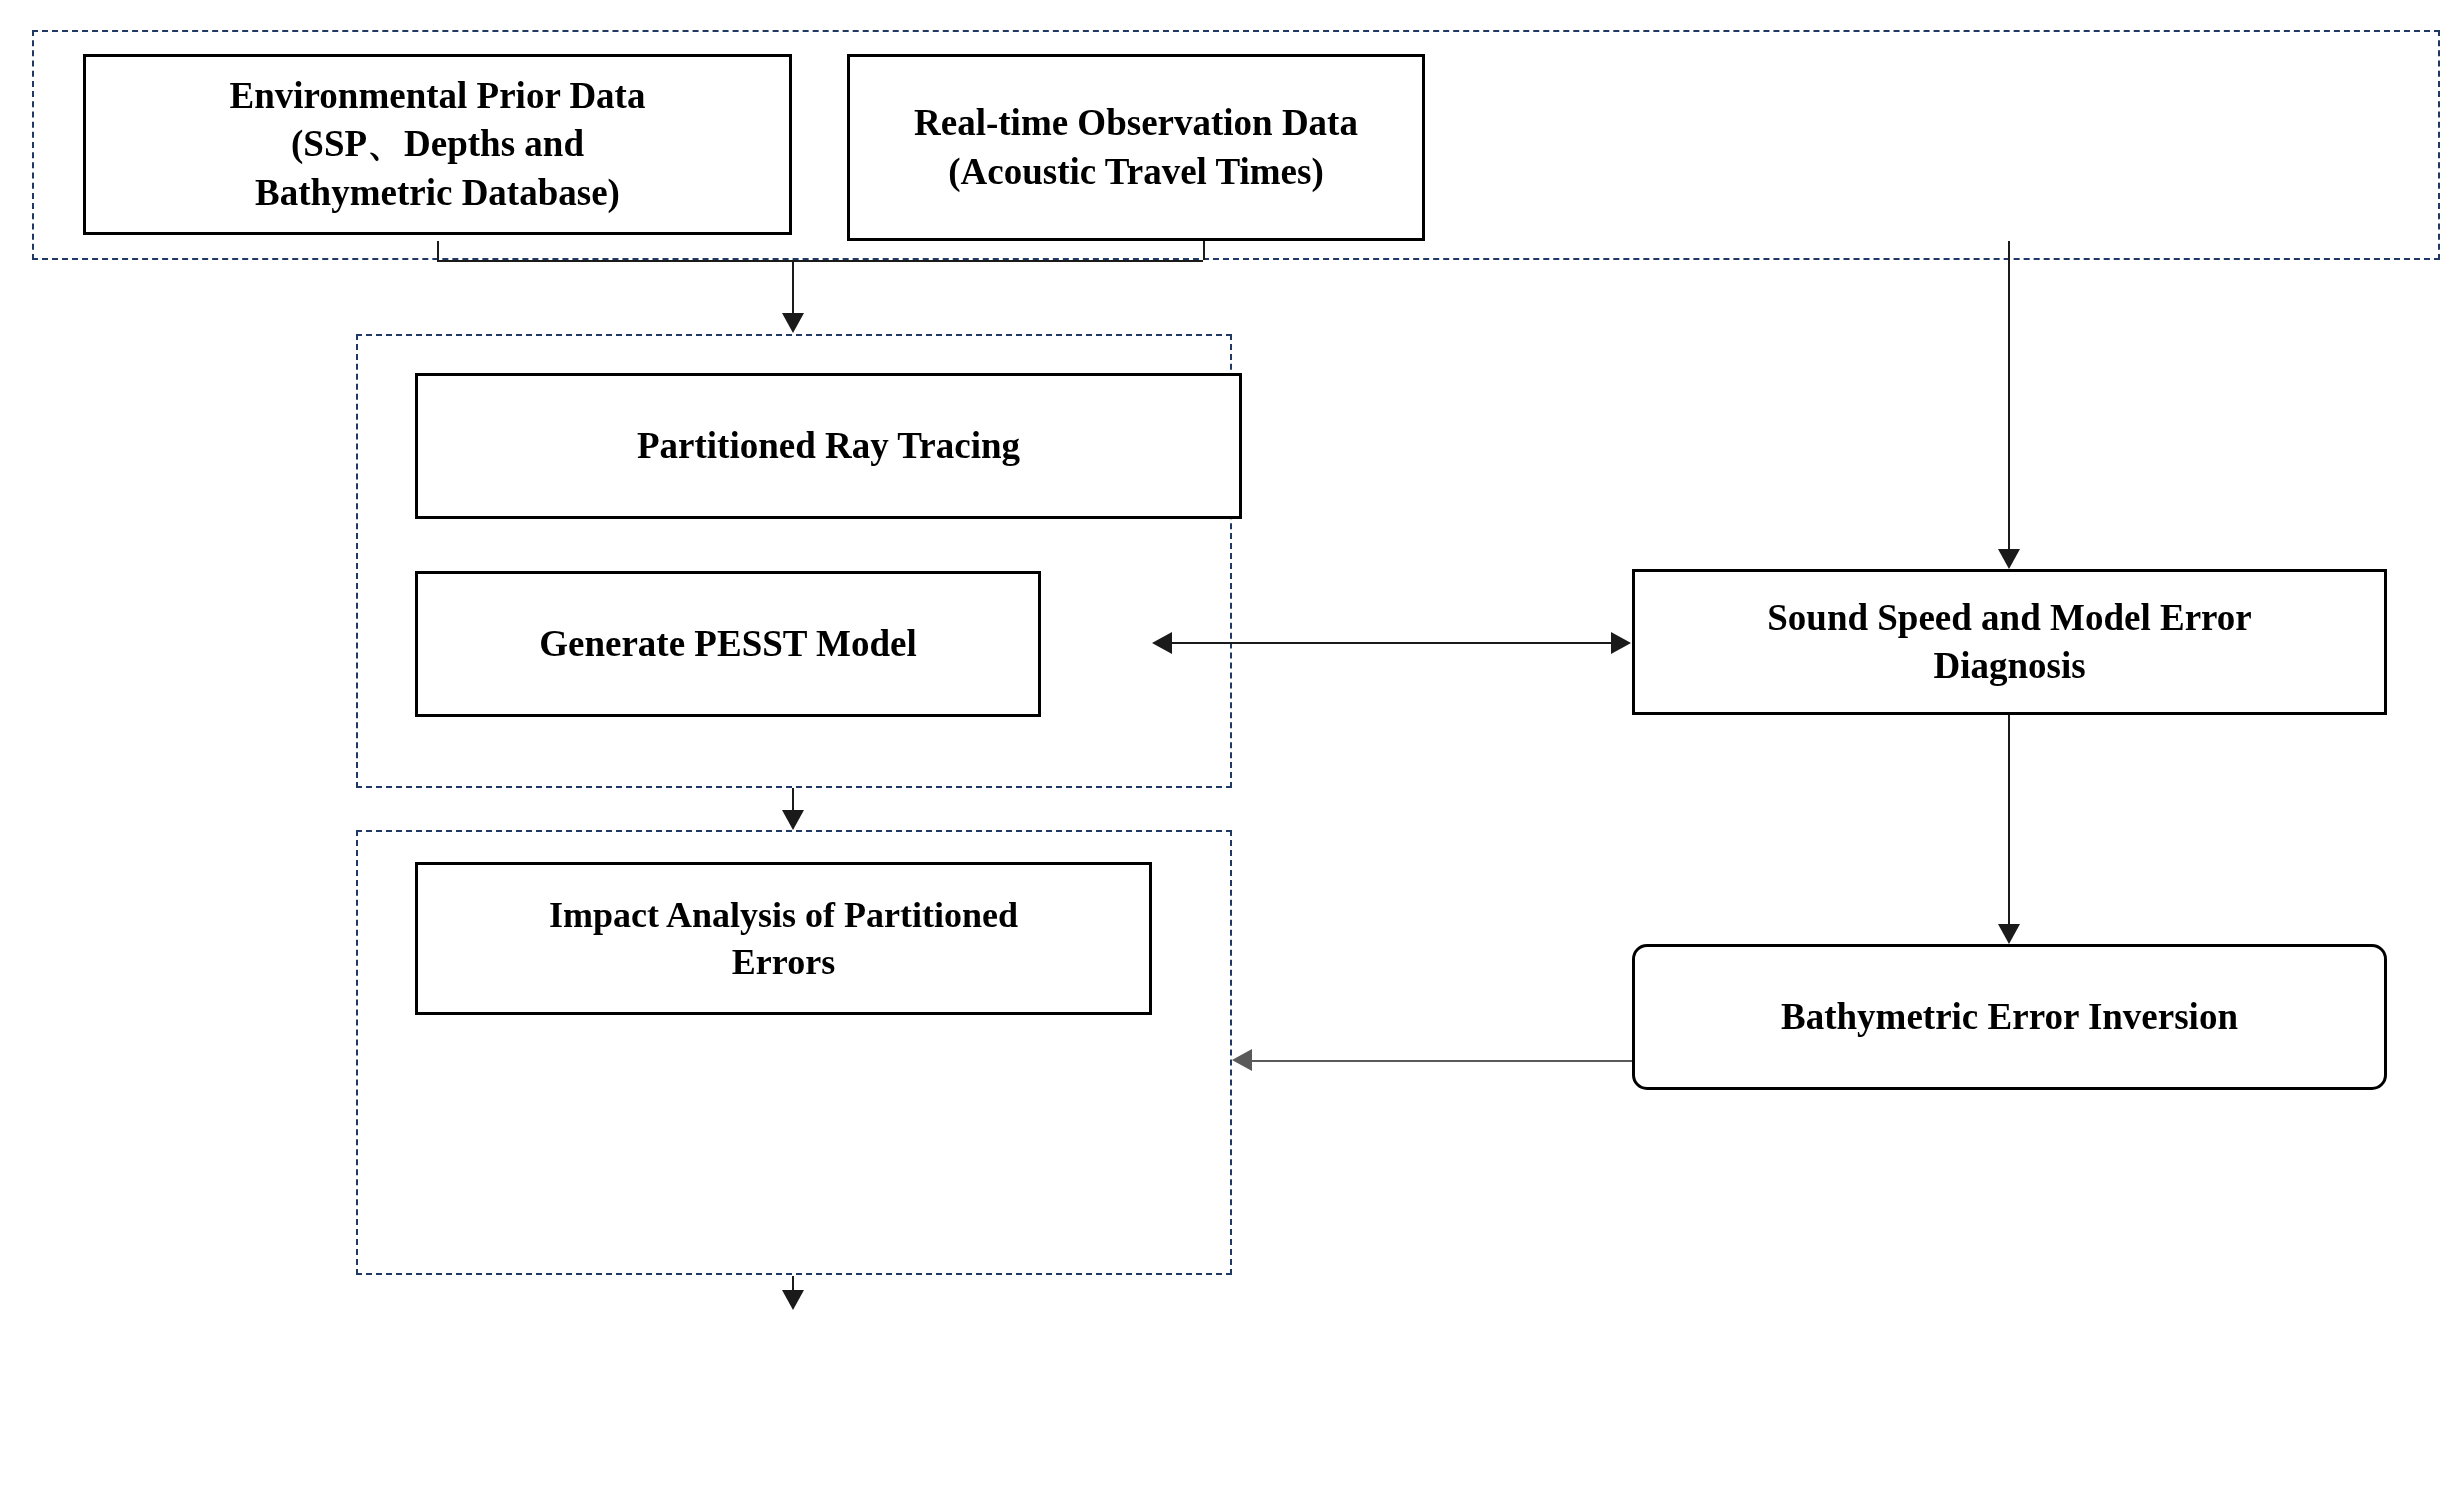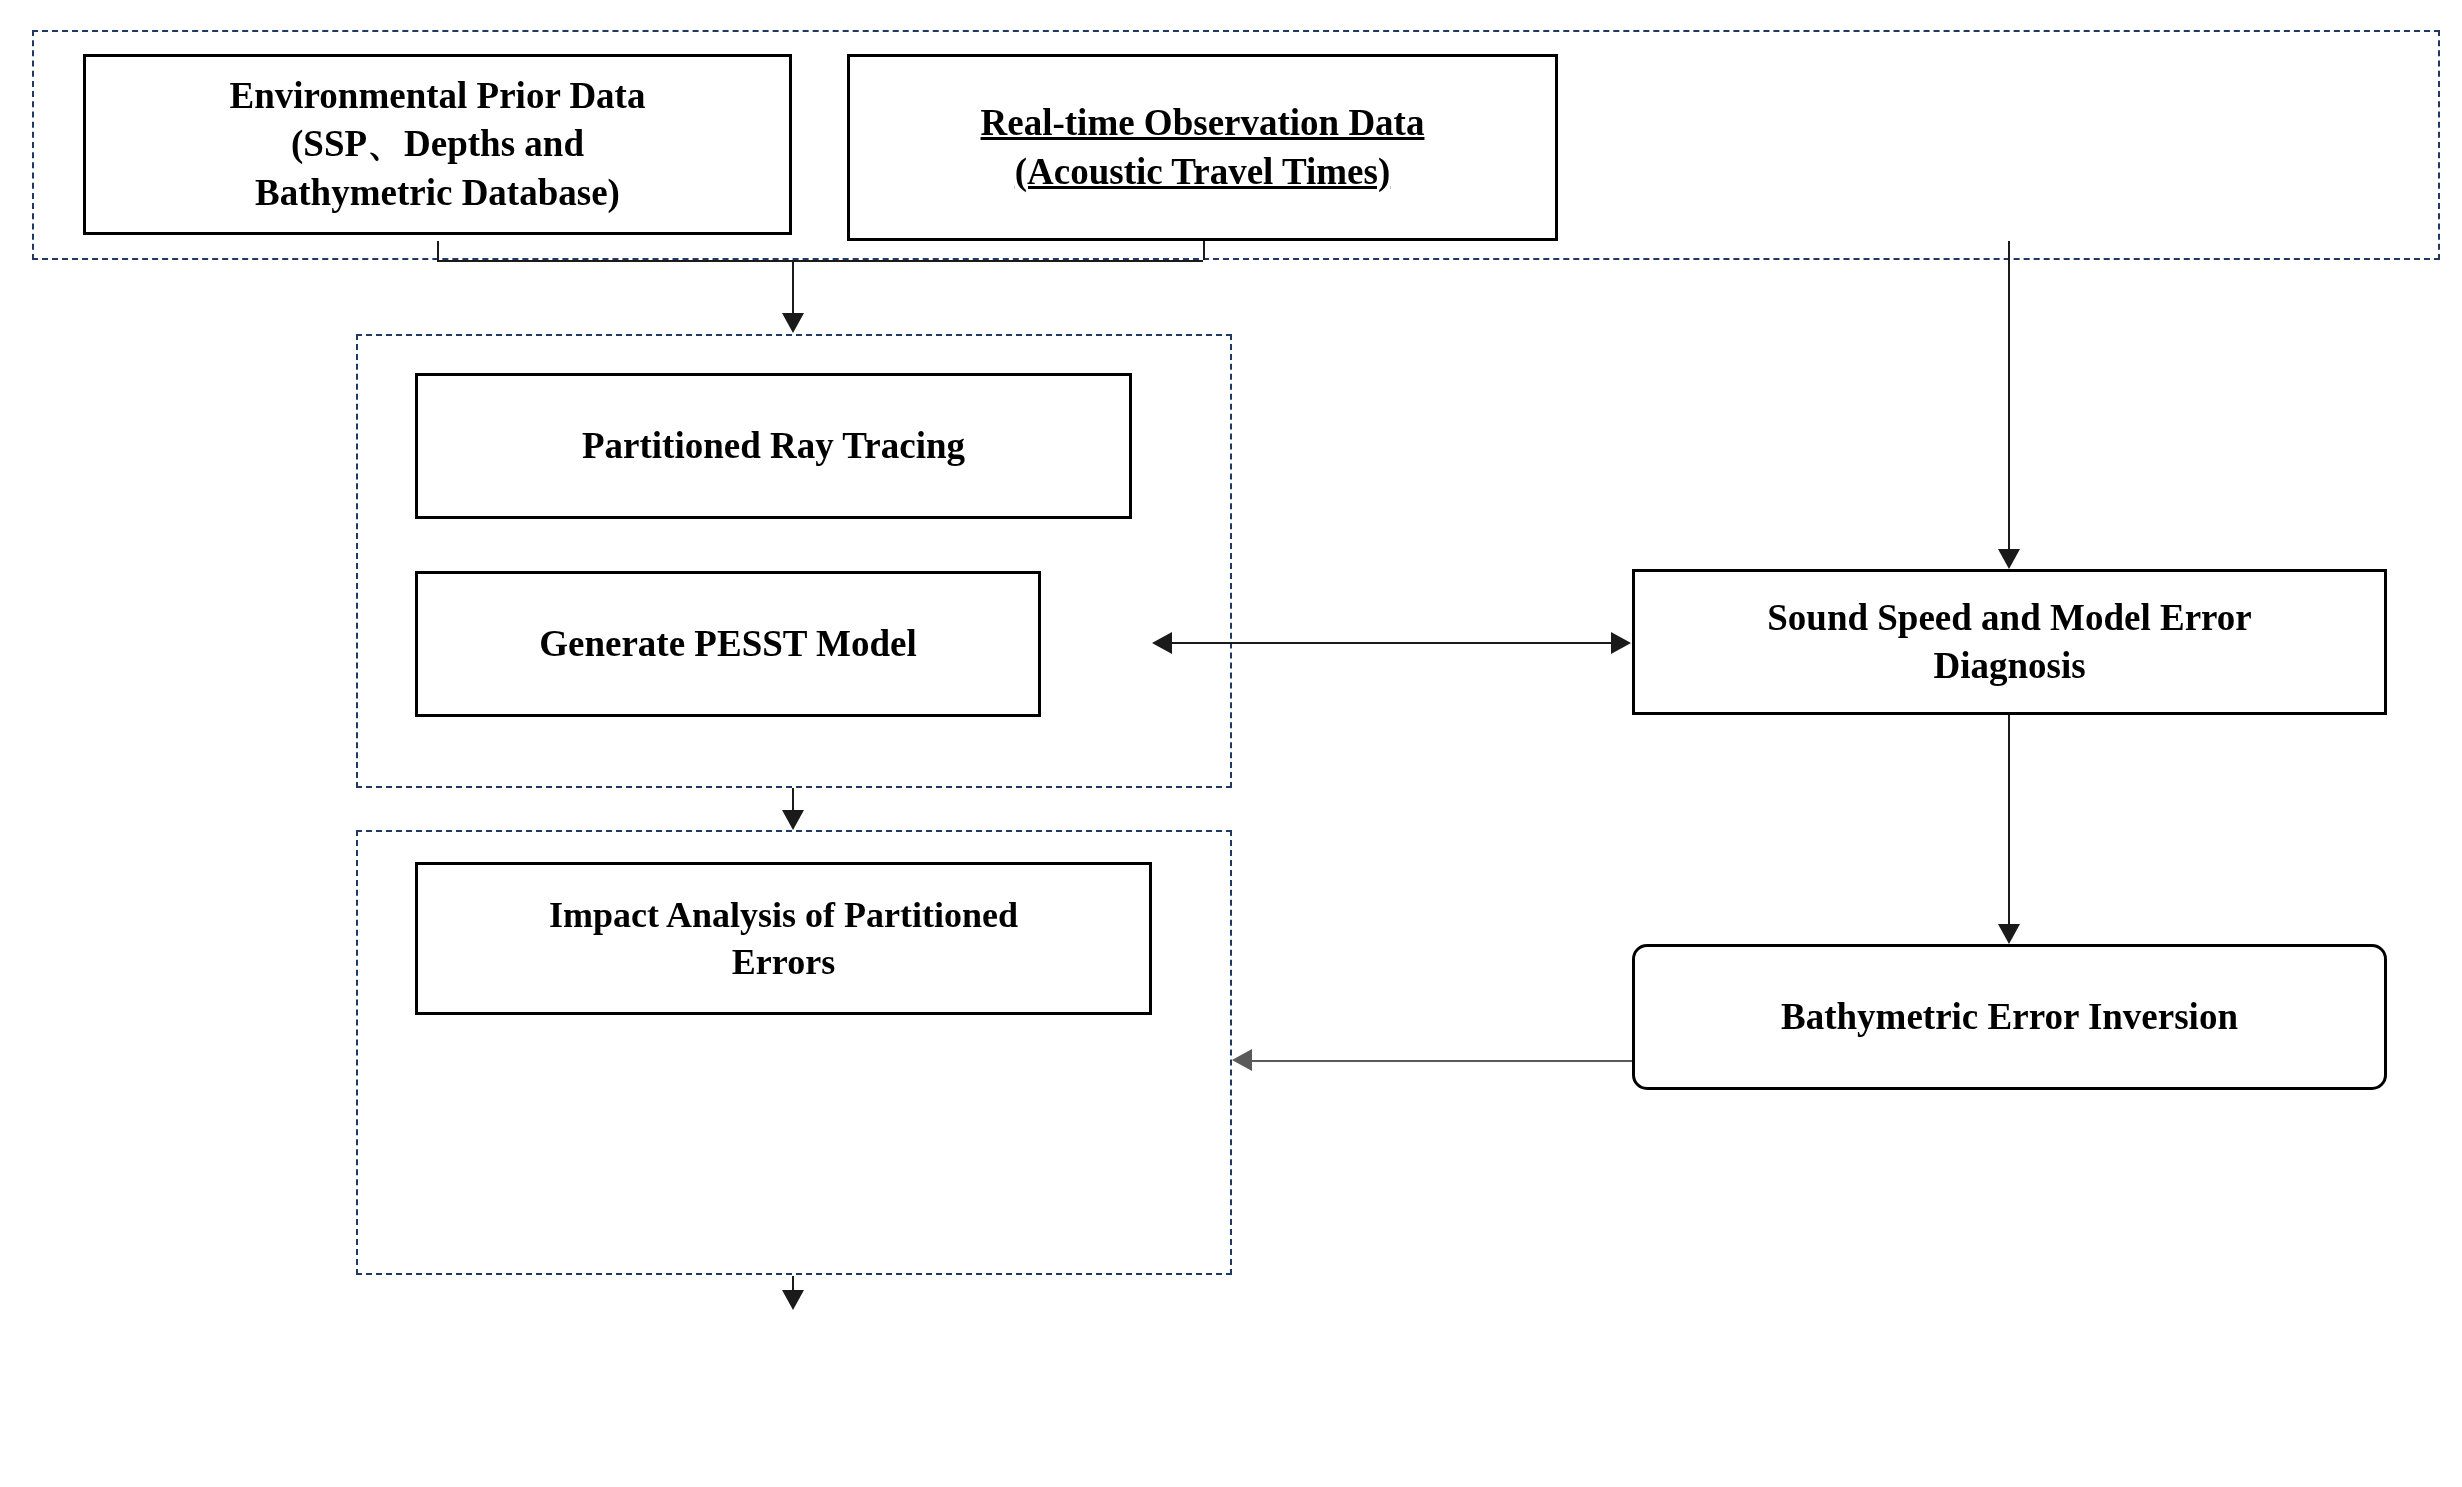--- a/index.html
+++ b/index.html
@@ -87,41 +87,41 @@
 <div id="canvas">
 
   <div class="dashed-group" style="left:31.5px; top:30px; width:2408px; height:230px;"></div>
 
   <div class="box fs-big" style="left:83px; top:54px; width:709px; height:181px;">
     <span class="label">Environmental Prior Data
 (SSP、Depths and
 Bathymetric Database)</span>
   </div>
 
-  <div class="box fs-big" style="left:847px; top:54px; width:711px; height:187px;text-decoration:underline;">
+  <div class="box fs-big" style="left:847px; top:54px; width:578px; height:187px;">
     <span class="label">Real-time Observation Data
 (Acoustic Travel Times)</span>
   </div>
 
 
   <div class="vline" style="left:437px; top:241px; height:19px;"></div>
 
   <div class="vline" style="left:1203px; top:241px; height:19px;"></div>
 
   <div class="hline" style="left:437px; top:260px; width:766px;"></div>
 
   <div class="vline" style="left:792px; top:260px; height:53px;"></div>
   <div class="arrow-down" style="left:782px; top:313px;"></div>
 
   <div class="vline" style="left:2008px; top:241px; height:308px;"></div>
   <div class="arrow-down" style="left:1998px; top:549px;"></div>
 
   <div class="dashed-group" style="left:356px; top:334px; width:876px; height:454px;"></div>
 
-  <div class="box fs-big" style="left:415px; top:373px; width:717px; height:146px;">
+  <div class="box fs-big" style="left:415px; top:373px; width:827px; height:146px;">
     <span class="label">Partitioned Ray Tracing</span>
   </div>
 
   <div class="box fs-big" style="left:415px; top:571px; width:626px; height:146px;">
     <span class="label">Generate PESST Model</span>
   </div>
 
   <div class="box fs-big" style="left:1632px; top:569px; width:755px; height:146px;">
     <span class="label">Sound Speed and Model Error
 Diagnosis</span>

